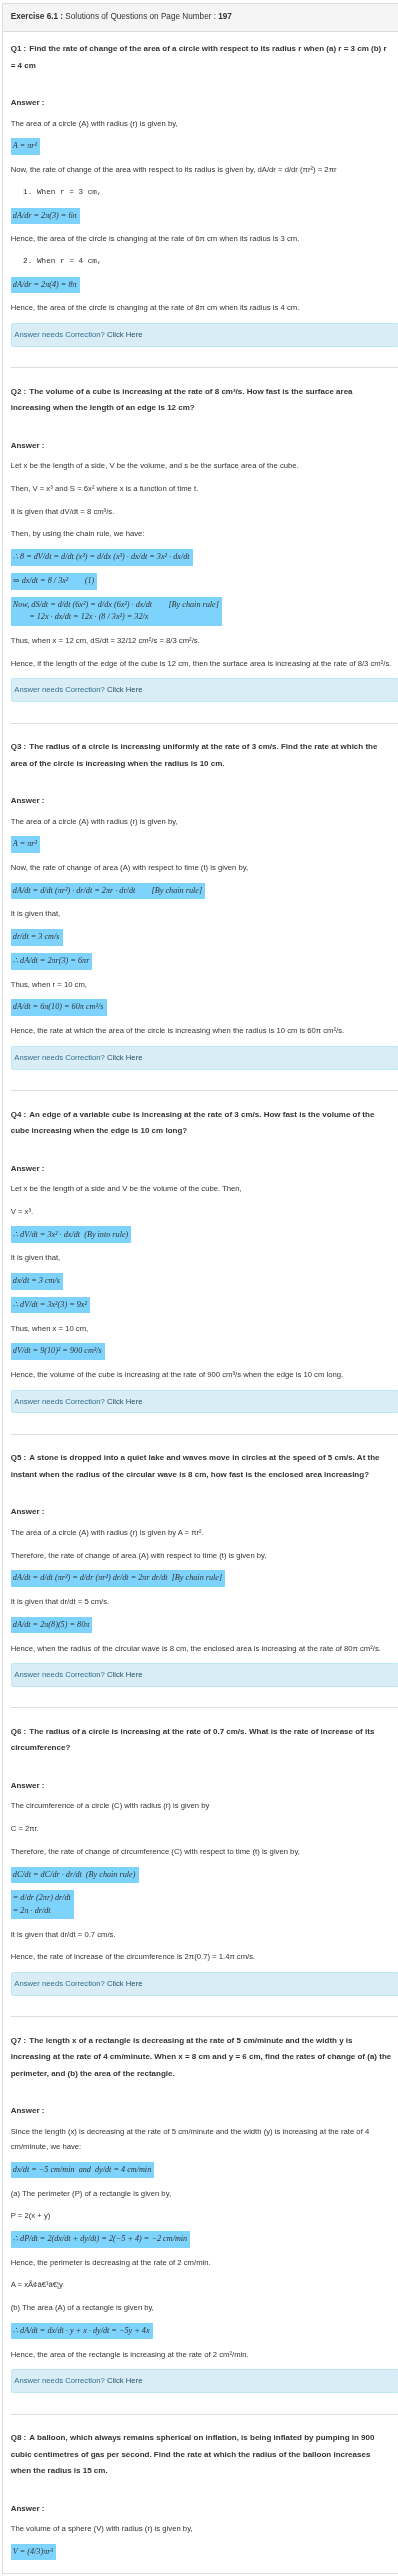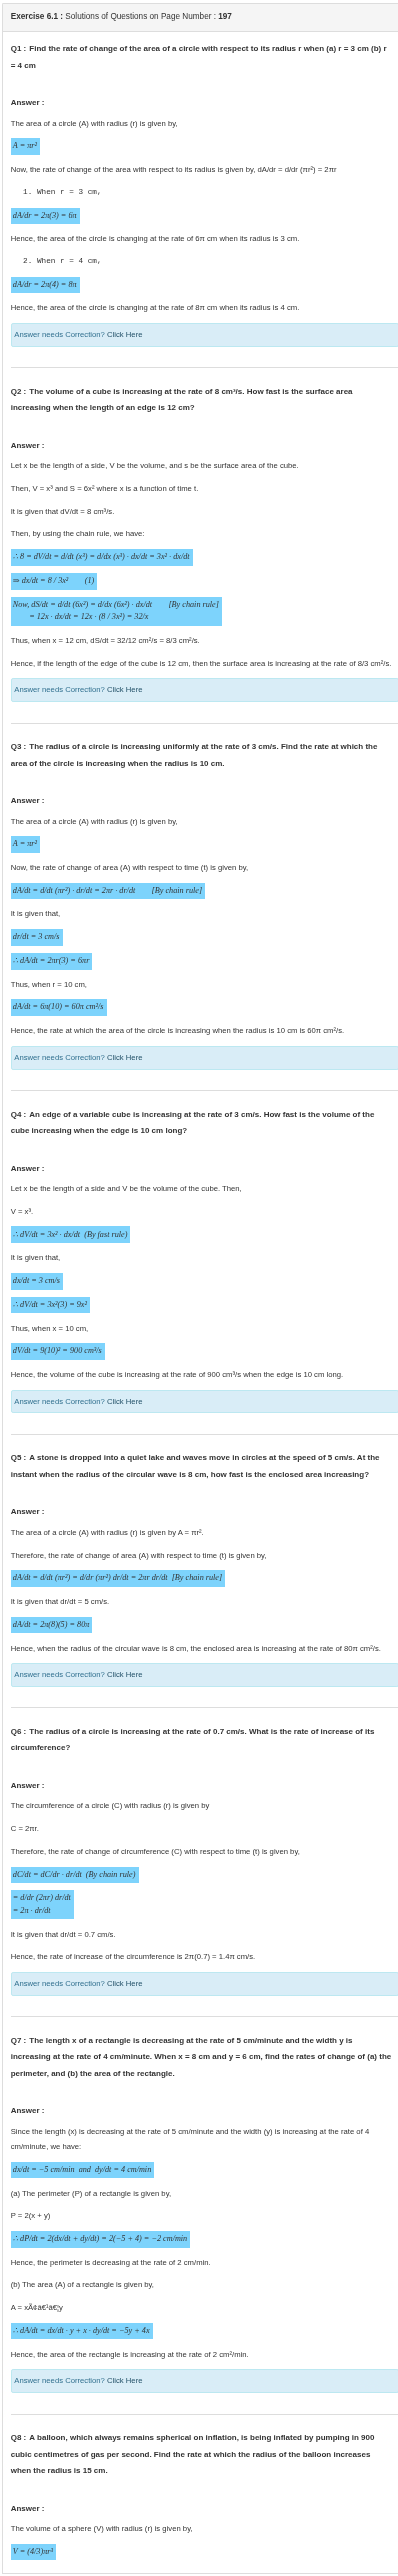--- a/index.html
+++ b/index.html
@@ -129,21 +129,21 @@
         <div class="math block">dA/dt = 6π(10) = 60π cm²/s</div>
         <div class="para">Hence, the rate at which the area of the circle is increasing when the radius is 10 cm is 60π cm²/s.</div>
         <div class="alert"><span>Answer needs Correction?</span> <a>Click Here</a></div>
       </div>
       <hr class="sep">
       <div>
         <div class="question"><span class="q-num">Q4 :</span><span>An edge of a variable cube is increasing at the rate of 3 cm/s. How fast is the volume of the cube increasing when the edge is 10 cm long?</span></div>
         <div class="answer-label">Answer :</div>
         <div class="para">Let x be the length of a side and V be the volume of the cube. Then,</div>
         <div class="para">V = x³.</div>
-        <div class="math block">∴ dV/dt = 3x² · dx/dt  (By fast rule)</div>
+        <div class="math block">∴ dV/dt = 3x² · dx/dt  (By into rule)</div>
         <div class="para">It is given that,</div>
         <div class="math block">dx/dt = 3 cm/s</div>
         <div class="math block">∴ dV/dt = 3x²(3) = 9x²</div>
         <div class="para">Thus, when x = 10 cm,</div>
         <div class="math block">dV/dt = 9(10)² = 900 cm³/s</div>
         <div class="para">Hence, the volume of the cube is increasing at the rate of 900 cm³/s when the edge is 10 cm long.</div>
         <div class="alert"><span>Answer needs Correction?</span> <a>Click Here</a></div>
       </div>
       <hr class="sep">
       <div>
@@ -174,22 +174,22 @@
       <hr class="sep">
       <div>
         <div class="question"><span class="q-num">Q7 :</span><span>The length x of a rectangle is decreasing at the rate of 5 cm/minute and the width y is increasing at the rate of 4 cm/minute. When x = 8 cm and y = 6 cm, find the rates of change of (a) the perimeter, and (b) the area of the rectangle.</span></div>
         <div class="answer-label">Answer :</div>
         <div class="para">Since the length (x) is decreasing at the rate of 5 cm/minute and the width (y) is increasing at the rate of 4 cm/minute, we have:</div>
         <div class="math block">dx/dt = −5 cm/min  and  dy/dt = 4 cm/min</div>
         <div class="para">(a) The perimeter (P) of a rectangle is given by,</div>
         <div class="para">P = 2(x + y)</div>
         <div class="math block">∴ dP/dt = 2(dx/dt + dy/dt) = 2(−5 + 4) = −2 cm/min</div>
         <div class="para">Hence, the perimeter is decreasing at the rate of 2 cm/min.</div>
+        <div class="para">A = xÃ¢â€¹â€¦y</div>
         <div class="para">(b) The area (A) of a rectangle is given by,</div>
-        <div class="para">A = xÃ¢â€¹â€¦y</div>
         <div class="math block">∴ dA/dt = dx/dt · y + x · dy/dt = −5y + 4x</div>
         <div class="para">Hence, the area of the rectangle is increasing at the rate of 2 cm²/min.</div>
         <div class="alert"><span>Answer needs Correction?</span> <a>Click Here</a></div>
       </div>
       <hr class="sep">
       <div>
         <div class="question"><span class="q-num">Q8 :</span><span>A balloon, which always remains spherical on inflation, is being inflated by pumping in 900 cubic centimetres of gas per second. Find the rate at which the radius of the balloon increases when the radius is 15 cm.</span></div>
         <div class="answer-label">Answer :</div>
         <div class="para">The volume of a sphere (V) with radius (r) is given by,</div>
         <div class="math block">V = (4/3)πr³</div>

